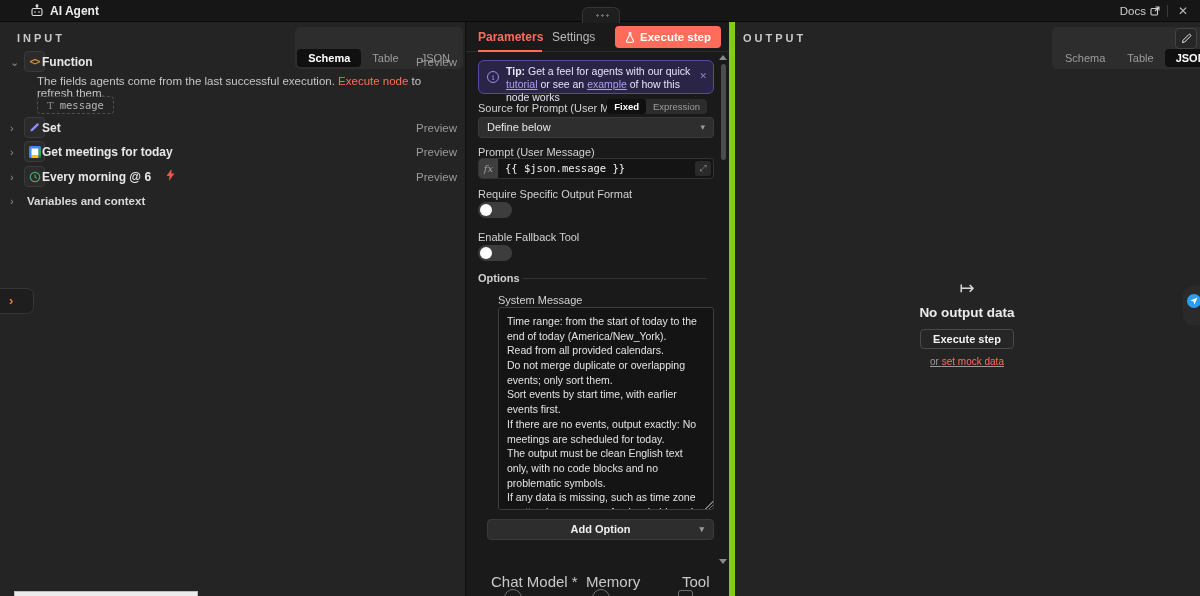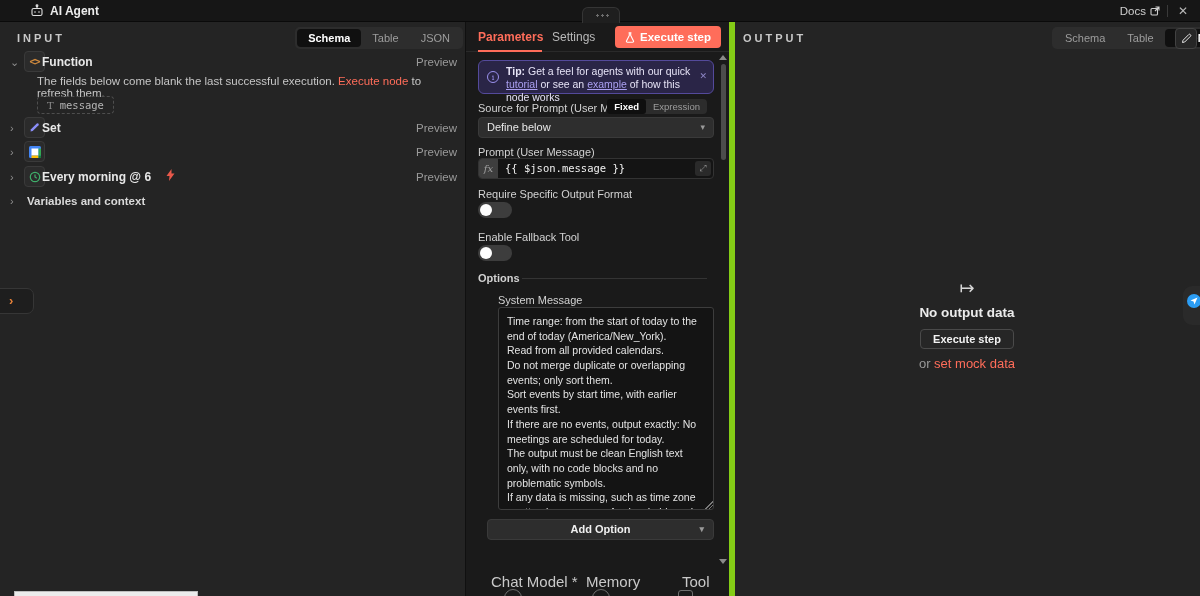--- a/index.html
+++ b/index.html
@@ -22,21 +22,21 @@
 
   
   #left-panel  { position:absolute; top:22px; left:0;   width:465px; bottom:0; background:#242424; }
   #mid-panel   { position:absolute; top:22px; left:465px; width:270px; bottom:0; background:#1a1a1a; border-left:1px solid #101010; border-right:6px solid #84cc16; }
   #right-panel { position:absolute; top:22px; left:735px; right:0; bottom:0; background:#242424; }
 
   .panel-caption { font-size:11px; font-weight:bold; letter-spacing:3px; color:#c9c9c9; }
 
   
   .seg { display:flex; background:#2d2d2d; border-radius:5px; padding:2px; }
-  .seg .t { padding:3px 11px; font-size:11px; color:#9d9d9d; border-radius:4px; cursor:pointer; white-space:nowrap; }
+  .seg .t { padding:3px 11px; font-size:11px; color:#9d9d9d; border-radius:4px; cursor:pointer; white-space:nowrap;margin-top:20px; }
   .seg .t.active { background:#101010; color:#ffffff; font-weight:bold; }
 
   
   .node-row { position:absolute; left:0; right:0; height:22px; }
   .node-row .chev { position:absolute; left:10px; top:0; width:12px; line-height:22px; font-size:11px; color:#8f8f8f; cursor:pointer; }
   .node-row .nicon { position:absolute; left:24px; top:0; width:21px; height:21px; background:#2b2b2b; border:1px solid #3a3a3a; border-radius:4px; display:flex; align-items:center; justify-content:center; }
   .node-row .nlabel { position:absolute; left:42px; line-height:22px; font-size:12px; font-weight:bold; color:#e8e8e8; }
   .node-row .preview { position:absolute; right:8px; line-height:22px; font-size:11.5px; color:#9a9a9a; }
   .node-desc { position:absolute; left:37px; right:10px; font-size:11.5px; color:#c6c6c6; }
   .pill { position:absolute; left:37px; height:18px; border:1px dashed #4e4e4e; border-radius:4px; display:inline-flex; align-items:center; padding:0 9px; gap:6px; cursor:grab; }
@@ -91,21 +91,21 @@
 
   .conn-label { position:absolute; font-size:15px; color:#c9c9c9; }
   .conn-circle { position:absolute; width:18px; height:18px; border:1.5px solid #6f6f6f; border-radius:50%; background:#1a1a1a; }
   .conn-square { position:absolute; width:15px; height:15px; border:1.5px solid #6f6f6f; border-radius:3px; background:#1a1a1a; }
 
   
   #out-empty { position:absolute; left:132px; top:255px; width:200px; text-align:center; }
   #out-empty .arrow { font-size:18px; color:#d6d6d6; }
   #out-empty .nod { margin-top:6px; font-size:13.5px; font-weight:bold; color:#ececec; }
   #out-empty .exec2 { display:inline-block; margin-top:9px; background:#262626; border:1px solid #4a4a4a; border-radius:4px; color:#f2f2f2; font-size:11px; font-weight:bold; padding:3px 12px; cursor:pointer; }
-  #out-empty .mock { margin-top:7px; font-size:13px; color:#9a9a9a; }
+  #out-empty .mock { margin-top:7px; font-size:10px; color:#9a9a9a;text-decoration:underline; }
   #out-empty .mock a { color:#ff6d5a; cursor:pointer; }
   .edit-btn { position:absolute; width:22px; height:21px; background:#262626; border:1px solid #424242; border-radius:4px; display:flex; align-items:center; justify-content:center; cursor:pointer; }
 
   
   #left-expander { position:absolute; left:-10px; top:288px; width:44px; height:26px; background:#1e1e1e; border:1px solid #363636; border-radius:7px; z-index:5; cursor:pointer; }
   #left-expander .ch { position:absolute; left:18px; top:0; line-height:24px; font-size:13px; font-weight:bold; color:#e8833a; }
   #chat-fab { position:absolute; left:1183px; top:286px; width:17px; height:39px; background:#2a2a2a; border-radius:9px 0 0 9px; z-index:5; }
   #chat-fab .bubble { position:absolute; left:4px; top:8px; width:14px; height:14px; background:#2b9df4; border-radius:50%; display:flex; align-items:center; justify-content:center; cursor:pointer; }
   #white-bar { position:absolute; left:14px; top:591px; width:184px; height:5px; background:#ececec; border:1px solid #bdbdbd; border-bottom:none; }
 </style>
@@ -142,21 +142,21 @@
 
   <div class="node-row" style="top:29px;">
     <span class="chev">⌄</span>
     <span class="nicon">
         <span class="fn-glyph">&lt;&gt;</span>
       </span>
     <span class="nlabel">Function</span>
     <span class="preview">Preview</span>
   </div>
   <div class="node-desc" style="top:53px;">
-    <span>The fields below come blank the last successful execution. </span><span style="color:#ff6d5a; cursor:pointer;">Execute node</span><span> to refresh them.</span>
+    <span>The fields agents come from the last successful execution. </span><span style="color:#ff6d5a; cursor:pointer;">Execute node</span><span> to refresh them.</span>
   </div>
   <div class="pill" style="top:74px;">
     <span class="t-ic">T</span>
     <span class="f-name">message</span>
   </div>
 
   <div class="node-row" style="top:95px;">
     <span class="chev">›</span>
     <span class="nicon">
       <svg width="11" height="11" viewBox="0 0 11 11">
@@ -171,20 +171,21 @@
     <span class="chev">›</span>
     <span class="nicon">
       <svg width="12" height="12" viewBox="0 0 12 12">
         <rect x="0" y="0" width="12" height="12" rx="1.5" fill="#4285f4"></rect>
         <rect x="2.5" y="2.5" width="7" height="7" fill="#ffffff"></rect>
         <rect x="2.5" y="9.5" width="7" height="2.5" fill="#fbbc04"></rect>
         <rect x="9.5" y="2.5" width="2.5" height="7" fill="#34a853"></rect>
         <rect x="9.5" y="9.5" width="2.5" height="2.5" fill="#188038"></rect>
       </svg>
     </span>
+    <span class="nlabel">Get meetings for today</span>
     <span class="preview">Preview</span>
   </div>
 
   <div class="node-row" style="top:144px;">
     <span class="chev">›</span>
     <span class="nicon">
       <svg width="12" height="12" viewBox="0 0 12 12" fill="none" stroke="#3fae6a" stroke-width="1.2">
         <circle cx="6" cy="6" r="4.7"></circle>
           <path d="M6 3.4V6l1.8 1.3"></path>
       </svg>

